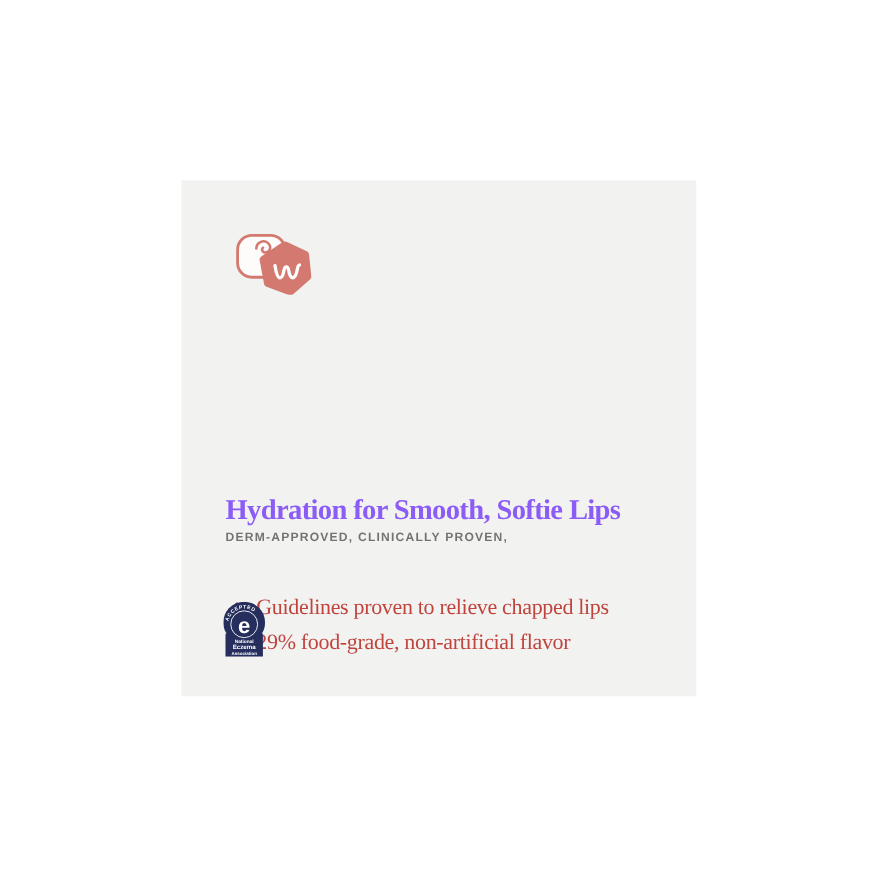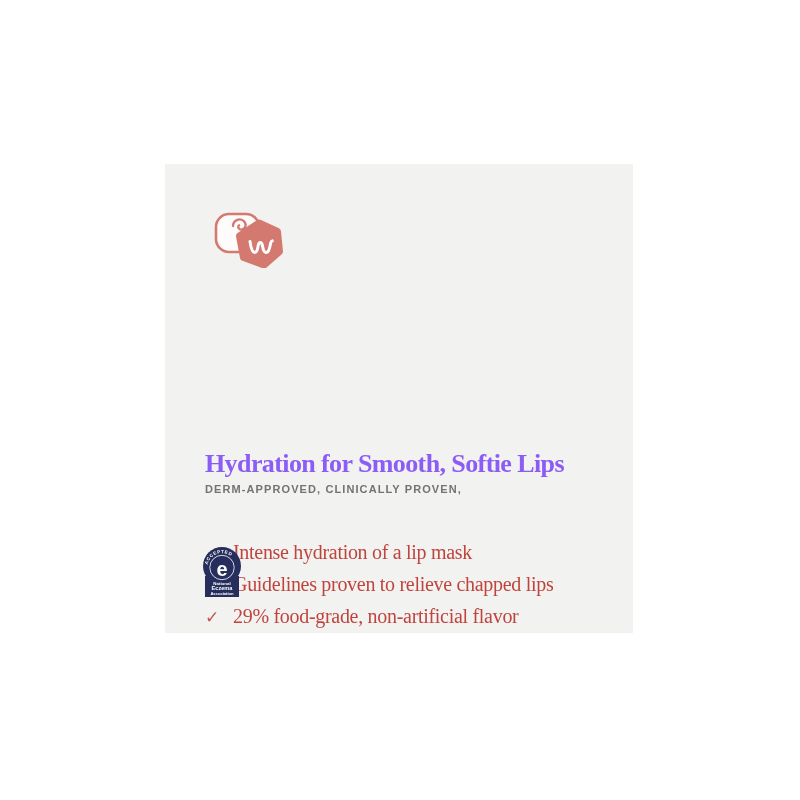--- a/index.html
+++ b/index.html
@@ -122,24 +122,20 @@
       </g>
     </svg>
 
     <h1 class="title">Hydration for Smooth, Softie Lips</h1>
 
 
     <ul class="benefits" style="top:372px">
       <li class="benefit" style="position:absolute; top:-208px;" hidden=""></li>
       <li class="benefit">
         <span class="check">✓</span>
-        <span class="benefit-label">Intense hydration of a lip mask</span>
-      </li>
-      <li class="benefit">
-        <span class="check">✓</span>
         <span class="benefit-label">Guidelines proven to relieve chapped lips</span>
       </li>
       <li class="benefit">
         <span class="check">✓</span>
         <span class="benefit-label">29% food-grade, non-artificial flavor</span>
       </li>
     </ul>
 
     <div class="claims">
       <div>DERM-APPROVED, CLINICALLY PROVEN,</div>

